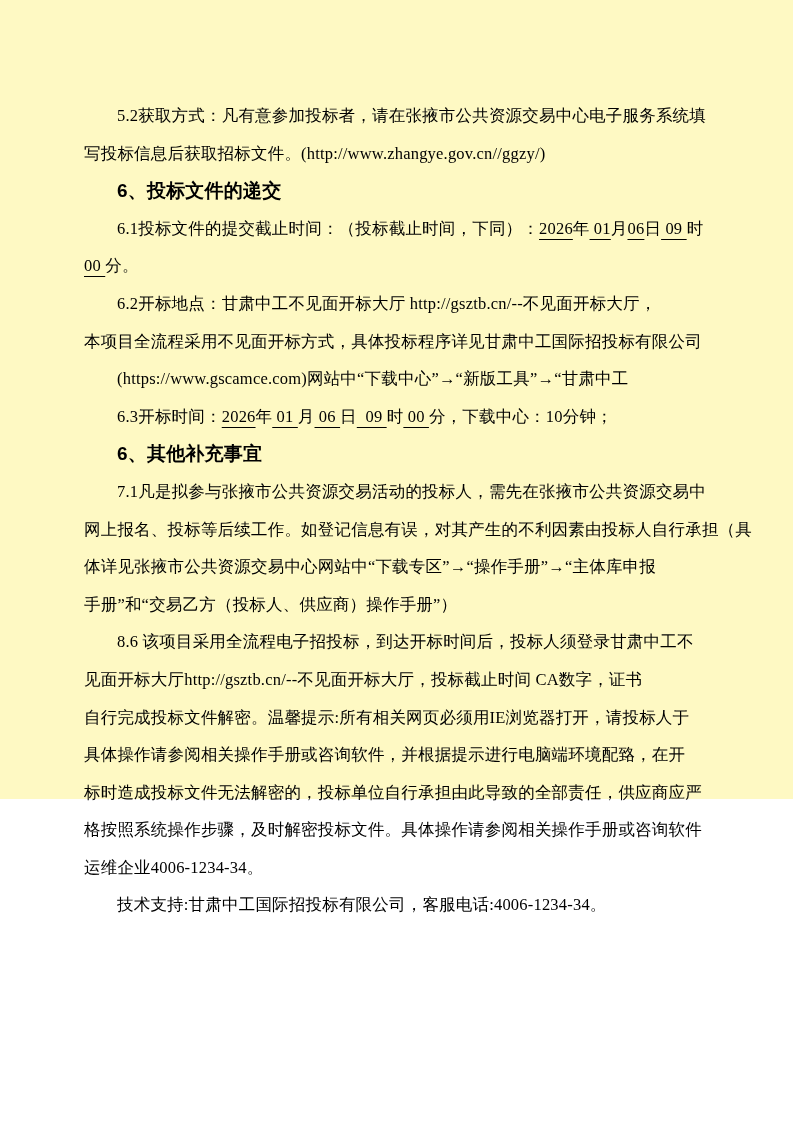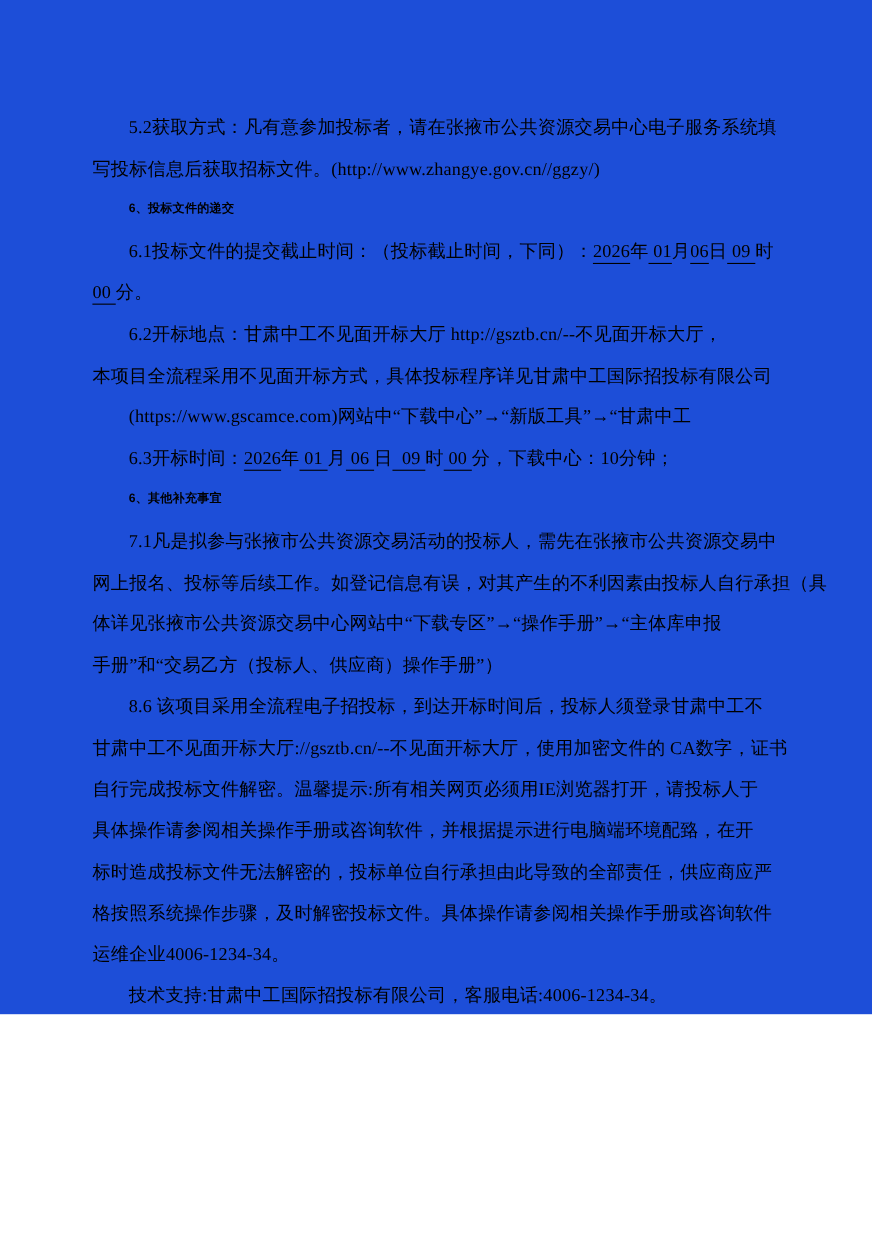--- a/index.html
+++ b/index.html
@@ -6,22 +6,22 @@
     margin: 0;
     padding: 0;
     width: 793px;
     height: 1122px;
     background: #ffffff;
     overflow: hidden;
   }
   .page {
     position: relative;
     width: 793px;
-    height: 922px;
-    background: #1d4ed8;
+    height: 799px;
+    background: #fef9c3;
     color: #000000;
     font-family: "Liberation Serif", "DejaVu Serif", serif;
   }
   .doc {
     position: absolute;
     left: 84px;
     top: 97px;
     width: 640px;
   }
   .line {
@@ -30,21 +30,21 @@
     line-height: 37.6px;
     white-space: pre;
     letter-spacing: 0.2px;
   }
   .line.indent {
     padding-left: 33px;
   }
   .line.bold {
     font-weight: bold;
     font-family: "Liberation Sans", "DejaVu Sans", sans-serif;
-    font-size: 11px;
+    font-size: 19px;
   }
   .seg {
     white-space: pre;
   }
   .seg.u {
     text-decoration: underline;
     text-underline-offset: 5px;
     text-decoration-thickness: 1px;
   }
 </style>
@@ -61,21 +61,21 @@
       <div class="line indent"><span class="seg">6.2开标地点：甘肃中工不见面开标大厅 http://gsztb.cn/--不见面开标大厅，</span></div>
       <div class="line"><span class="seg">本项目全流程采用不见面开标方式，具体投标程序详见甘肃中工国际招投标有限公司</span></div>
       <div class="line indent"><span class="seg">(https://www.gscamce.com)网站中“下载中心”→“新版工具”→“甘肃中工</span></div>
       <div class="line indent"><span class="seg">6.3开标时间：</span><span class="seg u">2026</span><span class="seg">年</span><span class="seg u"> 01 </span><span class="seg">月</span><span class="seg u"> 06 </span><span class="seg">日</span><span class="seg u">  09 </span><span class="seg">时</span><span class="seg u"> 00 </span><span class="seg">分，下载中心：10分钟；</span></div>
       <div class="line indent bold"><span class="seg">6、其他补充事宜</span></div>
       <div class="line indent"><span class="seg">7.1凡是拟参与张掖市公共资源交易活动的投标人，需先在张掖市公共资源交易中</span></div>
       <div class="line"><span class="seg">网上报名、投标等后续工作。如登记信息有误，对其产生的不利因素由投标人自行承担（具</span></div>
       <div class="line"><span class="seg">体详见张掖市公共资源交易中心网站中“下载专区”→“操作手册”→“主体库申报</span></div>
       <div class="line"><span class="seg">手册”和“交易乙方（投标人、供应商）操作手册”）</span></div>
       <div class="line indent"><span class="seg">8.6 该项目采用全流程电子招投标，到达开标时间后，投标人须登录甘肃中工不</span></div>
-      <div class="line"><span class="seg">甘肃中工不见面开标大厅://gsztb.cn/--不见面开标大厅，使用加密文件的 CA数字，证书</span></div>
+      <div class="line"><span class="seg">见面开标大厅http://gsztb.cn/--不见面开标大厅，投标截止时间 CA数字，证书</span></div>
       <div class="line"><span class="seg">自行完成投标文件解密。温馨提示:所有相关网页必须用IE浏览器打开，请投标人于</span></div>
       <div class="line"><span class="seg">具体操作请参阅相关操作手册或咨询软件，并根据提示进行电脑端环境配臵，在开</span></div>
       <div class="line"><span class="seg">标时造成投标文件无法解密的，投标单位自行承担由此导致的全部责任，供应商应严</span></div>
       <div class="line"><span class="seg">格按照系统操作步骤，及时解密投标文件。具体操作请参阅相关操作手册或咨询软件</span></div>
       <div class="line"><span class="seg">运维企业4006-1234-34。</span></div>
       <div class="line indent"><span class="seg">技术支持:甘肃中工国际招投标有限公司，客服电话:4006-1234-34。</span></div>
     </div>
 </div>
 
 </body></html>

